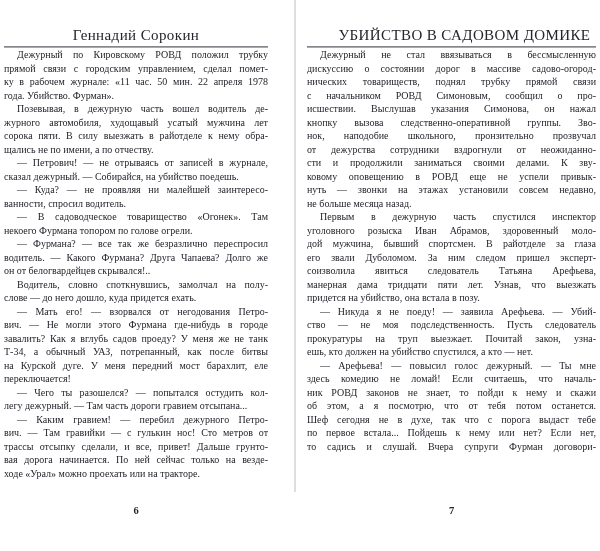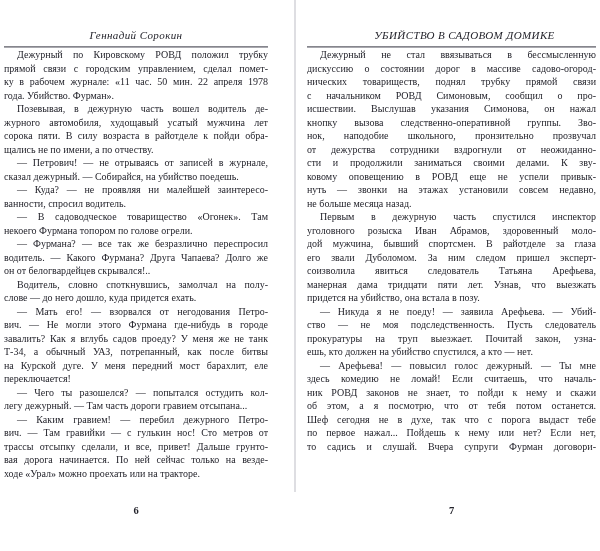--- a/index.html
+++ b/index.html
@@ -12,22 +12,21 @@
   }
   .spread { position: relative; width: 600px; height: 551px; background: #ffffff; }
 
   .page { position: absolute; top: 0; height: 551px; }
   .page-left  { left: 4px;   width: 264px; }
   .page-right { left: 307px; width: 289px; }
 
   .running-head {
     margin-top: 27px;
     height: 16px;
-    font-style: italic;
-    font-size: 11px;
+    font-size: 15px;
     line-height: 16px;
     text-align: center;
     letter-spacing: 0.4px;
     white-space: nowrap;
   }
   .page-right .running-head { padding-left: 26px; }
 
   .rule {
     height: 2px;
     margin-top: 3px;
@@ -78,21 +77,21 @@
     <div class="body-text">
         <div class="para">
           <div class="tline indent">Дежурный по Кировскому РОВД положил трубку</div>
           <div class="tline">прямой связи с городским управлением, сделал помет-</div>
           <div class="tline">ку в рабочем журнале: «11 час. 50 мин. 22 апреля 1978</div>
           <div class="tline pend">года. Убийство. Фурман».</div>
         </div>
         <div class="para">
           <div class="tline indent">Позевывая, в дежурную часть вошел водитель де-</div>
           <div class="tline">журного автомобиля, худощавый усатый мужчина лет</div>
-          <div class="tline">сорока пяти. В силу возраста в райотделе к пойди обра-</div>
+          <div class="tline">сорока пяти. В силу выезжать в райотделе к нему обра-</div>
           <div class="tline pend">щались не по имени, а по отчеству.</div>
         </div>
         <div class="para">
           <div class="tline indent">— Петрович! — не отрываясь от записей в журнале,</div>
           <div class="tline pend">сказал дежурный. — Собирайся, на убийство поедешь.</div>
         </div>
         <div class="para">
           <div class="tline indent">— Куда? — не проявляя ни малейшей заинтересо-</div>
           <div class="tline pend">ванности, спросил водитель.</div>
         </div>
@@ -166,20 +165,20 @@
           <div class="tline">ство — не моя подследственность. Пусть следователь</div>
           <div class="tline">прокуратуры на труп выезжает. Почитай закон, узна-</div>
           <div class="tline pend">ешь, кто должен на убийство спустился, а кто — нет.</div>
         </div>
         <div class="para">
           <div class="tline indent">— Арефьева! — повысил голос дежурный. — Ты мне</div>
           <div class="tline">здесь комедию не ломай! Если считаешь, что началь-</div>
           <div class="tline">ник РОВД законов не знает, то пойди к нему и скажи</div>
           <div class="tline">об этом, а я посмотрю, что от тебя потом останется.</div>
           <div class="tline">Шеф сегодня не в духе, так что с порога выдаст тебе</div>
-          <div class="tline">по первое нажал... Пойдешь к нему или нет? Если нет,</div>
+          <div class="tline">по первое встала... Пойдешь к нему или нет? Если нет,</div>
           <div class="tline">то садись и слушай. Вчера супруги Фурман договори-</div>
         </div>
       </div>
     <div class="folio">7</div>
   </section>
 
 </div>
 
 </body></html>

